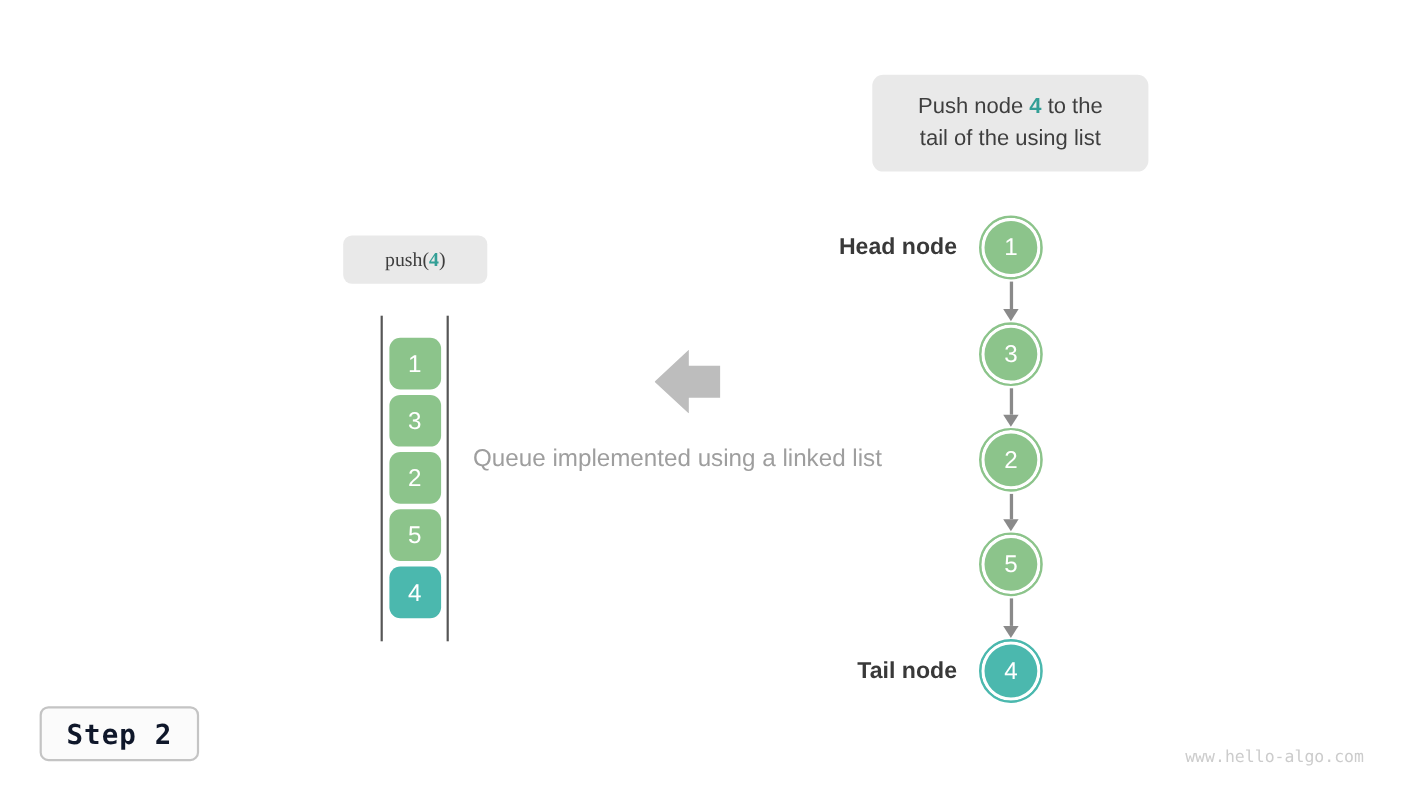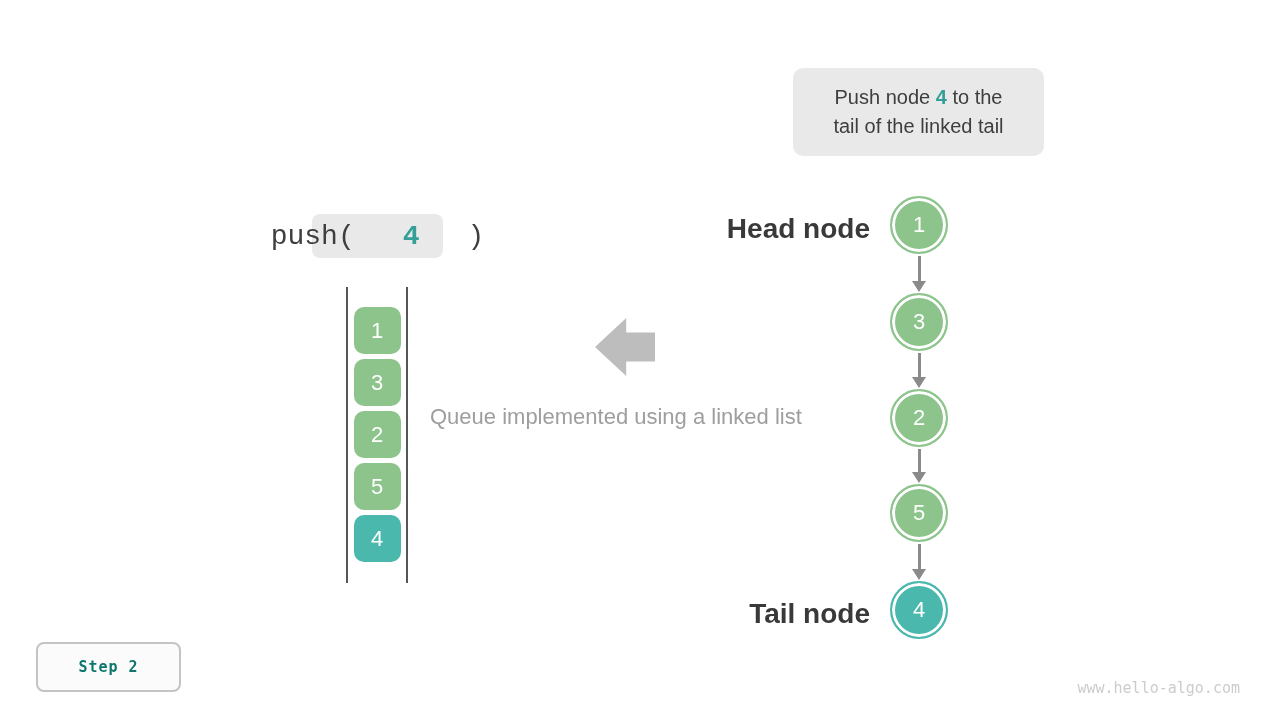--- a/index.html
+++ b/index.html
@@ -16,21 +16,21 @@
     display:flex; flex-direction:column; justify-content:center; align-items:center;
     font-size:20px; line-height:29px; color:#3e3e3e; text-align:center;
   }
   .accent { color:#339f96; font-weight:bold; }
 
   
   .push-call {
     position:absolute; left:312px; top:214px; width:131px; height:44px;
     background:#e9e9e9; border-radius:8px;
     display:flex; justify-content:center; align-items:center;
-    font-family:Liberation Mono, monospace; font-size:28px; color:#3e3e3e;gap:48px;
+    font-family:Liberation Serif, serif; font-size:18px; color:#3e3e3e;
   }
 
   
   .stack {
     position:absolute; left:346px; top:287px; width:62px; height:296px;
     border-left:2px solid #565656; border-right:2px solid #565656;
     display:flex; flex-direction:column; align-items:center; padding-top:20px; gap:5px;
   }
   .stack-cell {
     width:47px; height:47px; border-radius:10px; background:#8cc48b;
@@ -74,48 +74,48 @@
     border-right:7px solid transparent; border-top:11px solid #8a8a8a;
   }
   .connector.c1 { top:256px; height:36px; }
   .connector.c2 { top:353px; height:35px; }
   .connector.c3 { top:449px; height:34px; }
   .connector.c4 { top:544px; height:36px; }
 
   
   .node-label {
     position:absolute; left:690px; width:180px; text-align:right;
-    font-weight:bold; font-size:28px; color:#393939;
+    font-weight:bold; font-size:21px; color:#393939;
   }
   .node-label.head { top:213px; }
   .node-label.tail { top:598px; }
 
   
   .step-box {
     position:absolute; left:36px; top:642px; width:145px; height:50px;
     background:#fbfbfb; border:2px solid #c4c4c4; border-radius:8px;
     display:flex; justify-content:center; align-items:center;
     font-family:"DejaVu Sans Mono", monospace; font-weight:bold;
-    font-size:15px; color:#0f766e; letter-spacing:1px;
+    font-size:25px; color:#0f172a; letter-spacing:1px;
   }
 
   
   .watermark {
     position:absolute; right:40px; top:679px;
     font-family:"DejaVu Sans Mono", monospace; font-size:15px; color:#cccccc;margin-left:28px;
   }
 </style>
 </head>
 <body>
 
 <div class="canvas">
 
   <div class="hint-box">
     <div><span>Push node </span><span class="accent">4</span><span> to the</span></div>
-    <div>tail of the linked tail</div>
+    <div>tail of the using list</div>
   </div>
 
   <div class="push-call">
       <span>push(</span>
       <span class="accent">4</span>
       <span>)</span>
     </div>
 
   <div class="stack">
     <div class="stack-cell">1</div>

